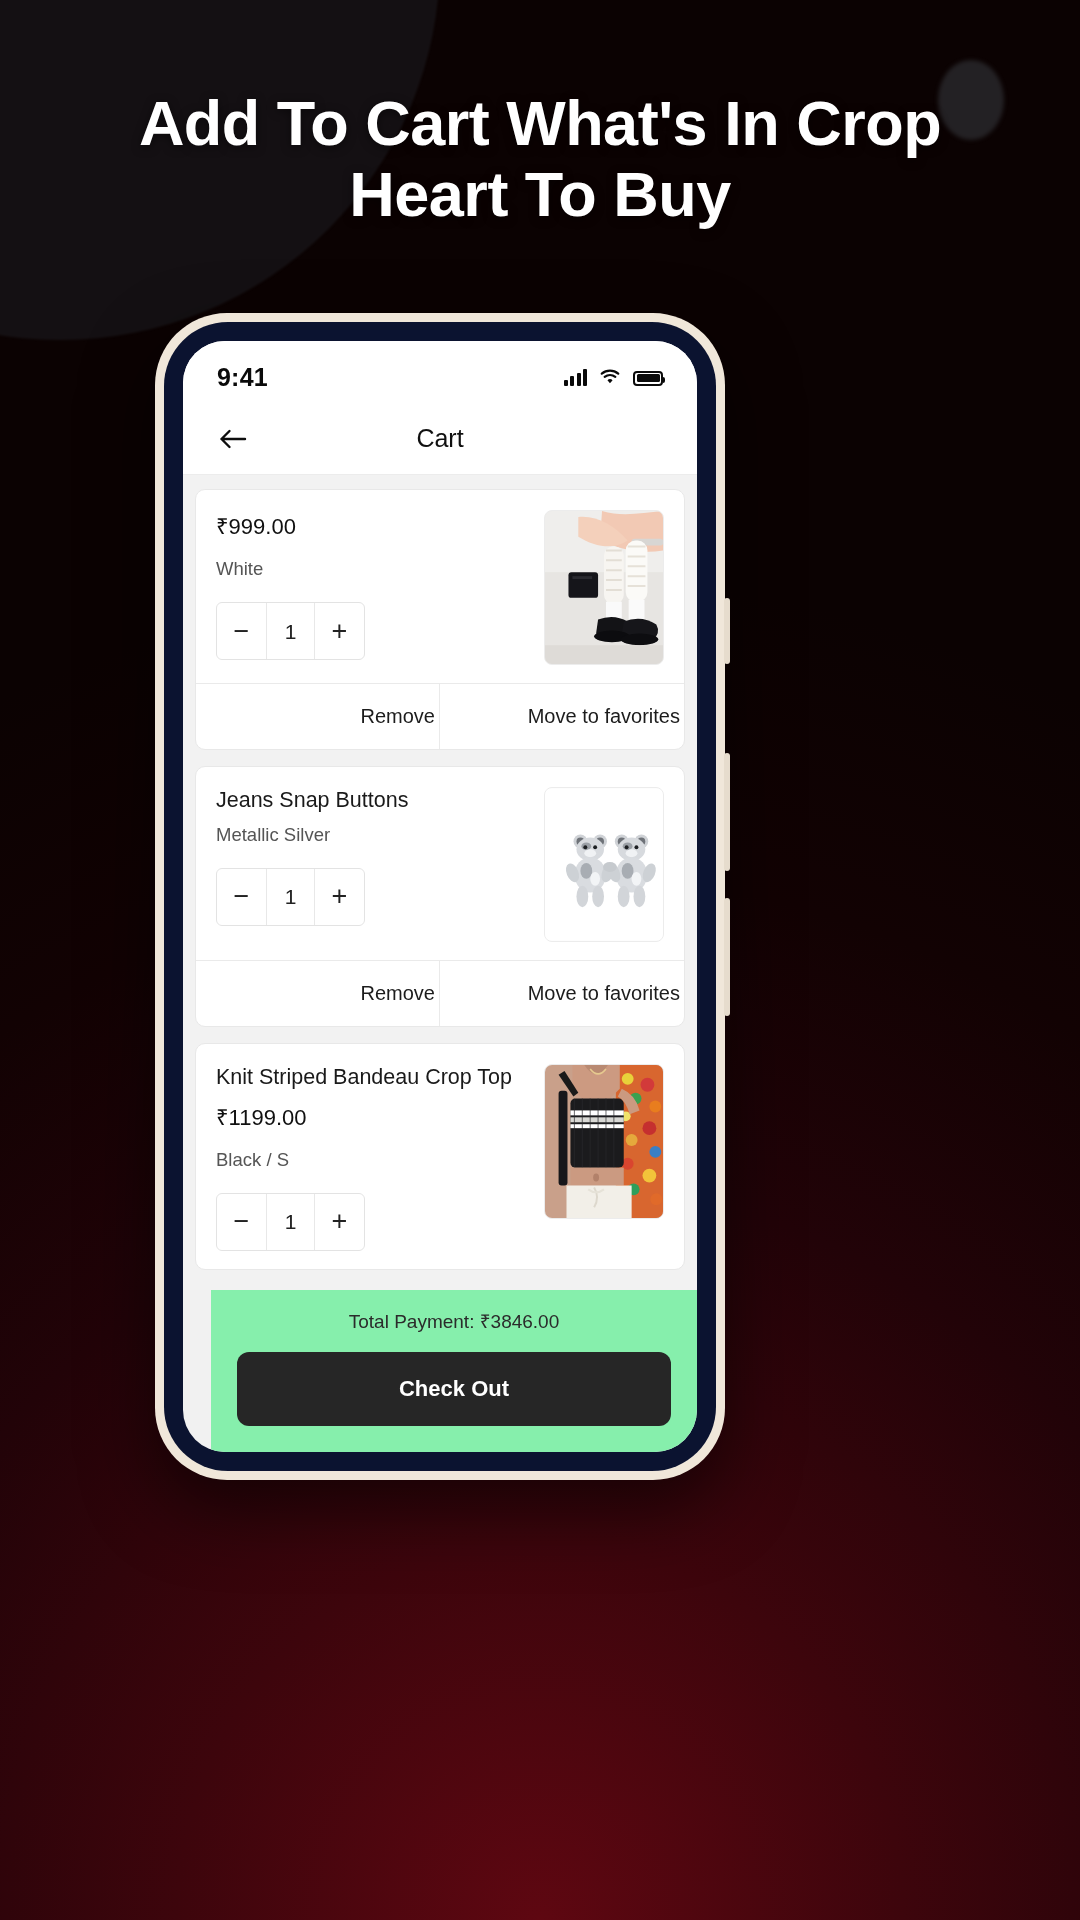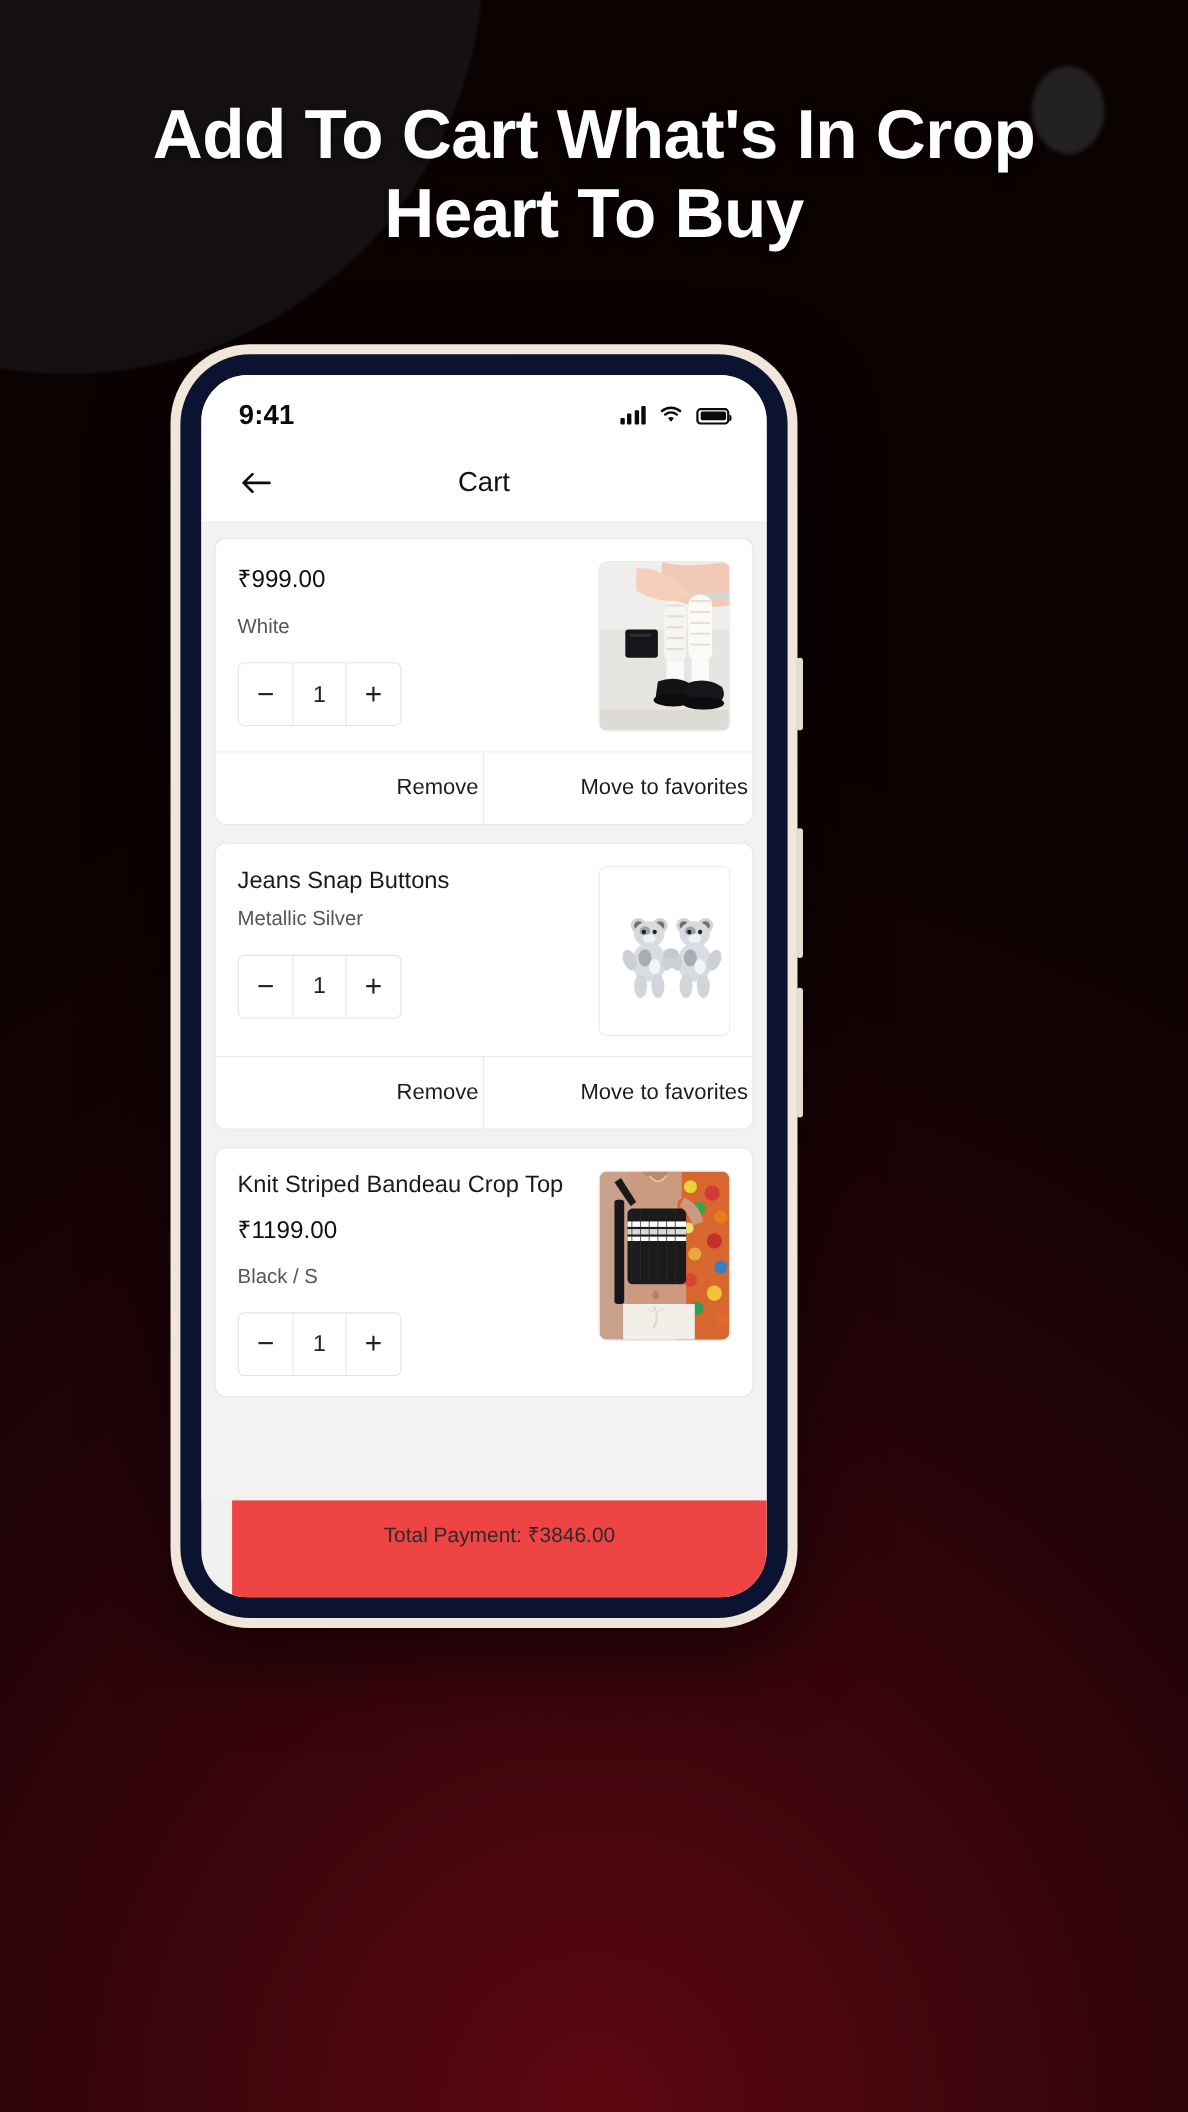--- a/index.html
+++ b/index.html
@@ -148,21 +148,21 @@
   .p-thumb svg{ display:block; width:100%; height:100%; }
   .card-actions{ display:flex; border-top:1px solid #eaeaea; }
   .card-actions div{
     flex:1 1 50%; text-align:right; padding:21px 4px;
     font-size:20px; color:#1c1c1c;
   }
   .card-actions div:first-child{ border-right:1px solid #eaeaea; }
 
   
   .footer{
-    background:#ef4444; flex:0 0 auto;
+    background:#86efac; flex:0 0 auto;
     padding:18px 26px 26px 26px;
     margin-left:28px;
   }
   .total{ text-align:center; font-size:19px; color:#2b2b2b; margin-bottom:18px; }
   .checkout{
     background:#262626; color:#ffffff;
     border-radius:12px; text-align:center;
     padding:24px 0; font-size:22px; font-weight:bold;
     cursor:pointer;
   }
@@ -370,16 +370,17 @@
             </svg>
           </div>
         </div>
 
       </div>
 
     </div>
 
     <div class="footer">
       <div class="total">Total Payment: ₹3846.00</div>
+      <div class="checkout">Check Out</div>
     </div>
 
   </div>
 </div>
 
 </body></html>

